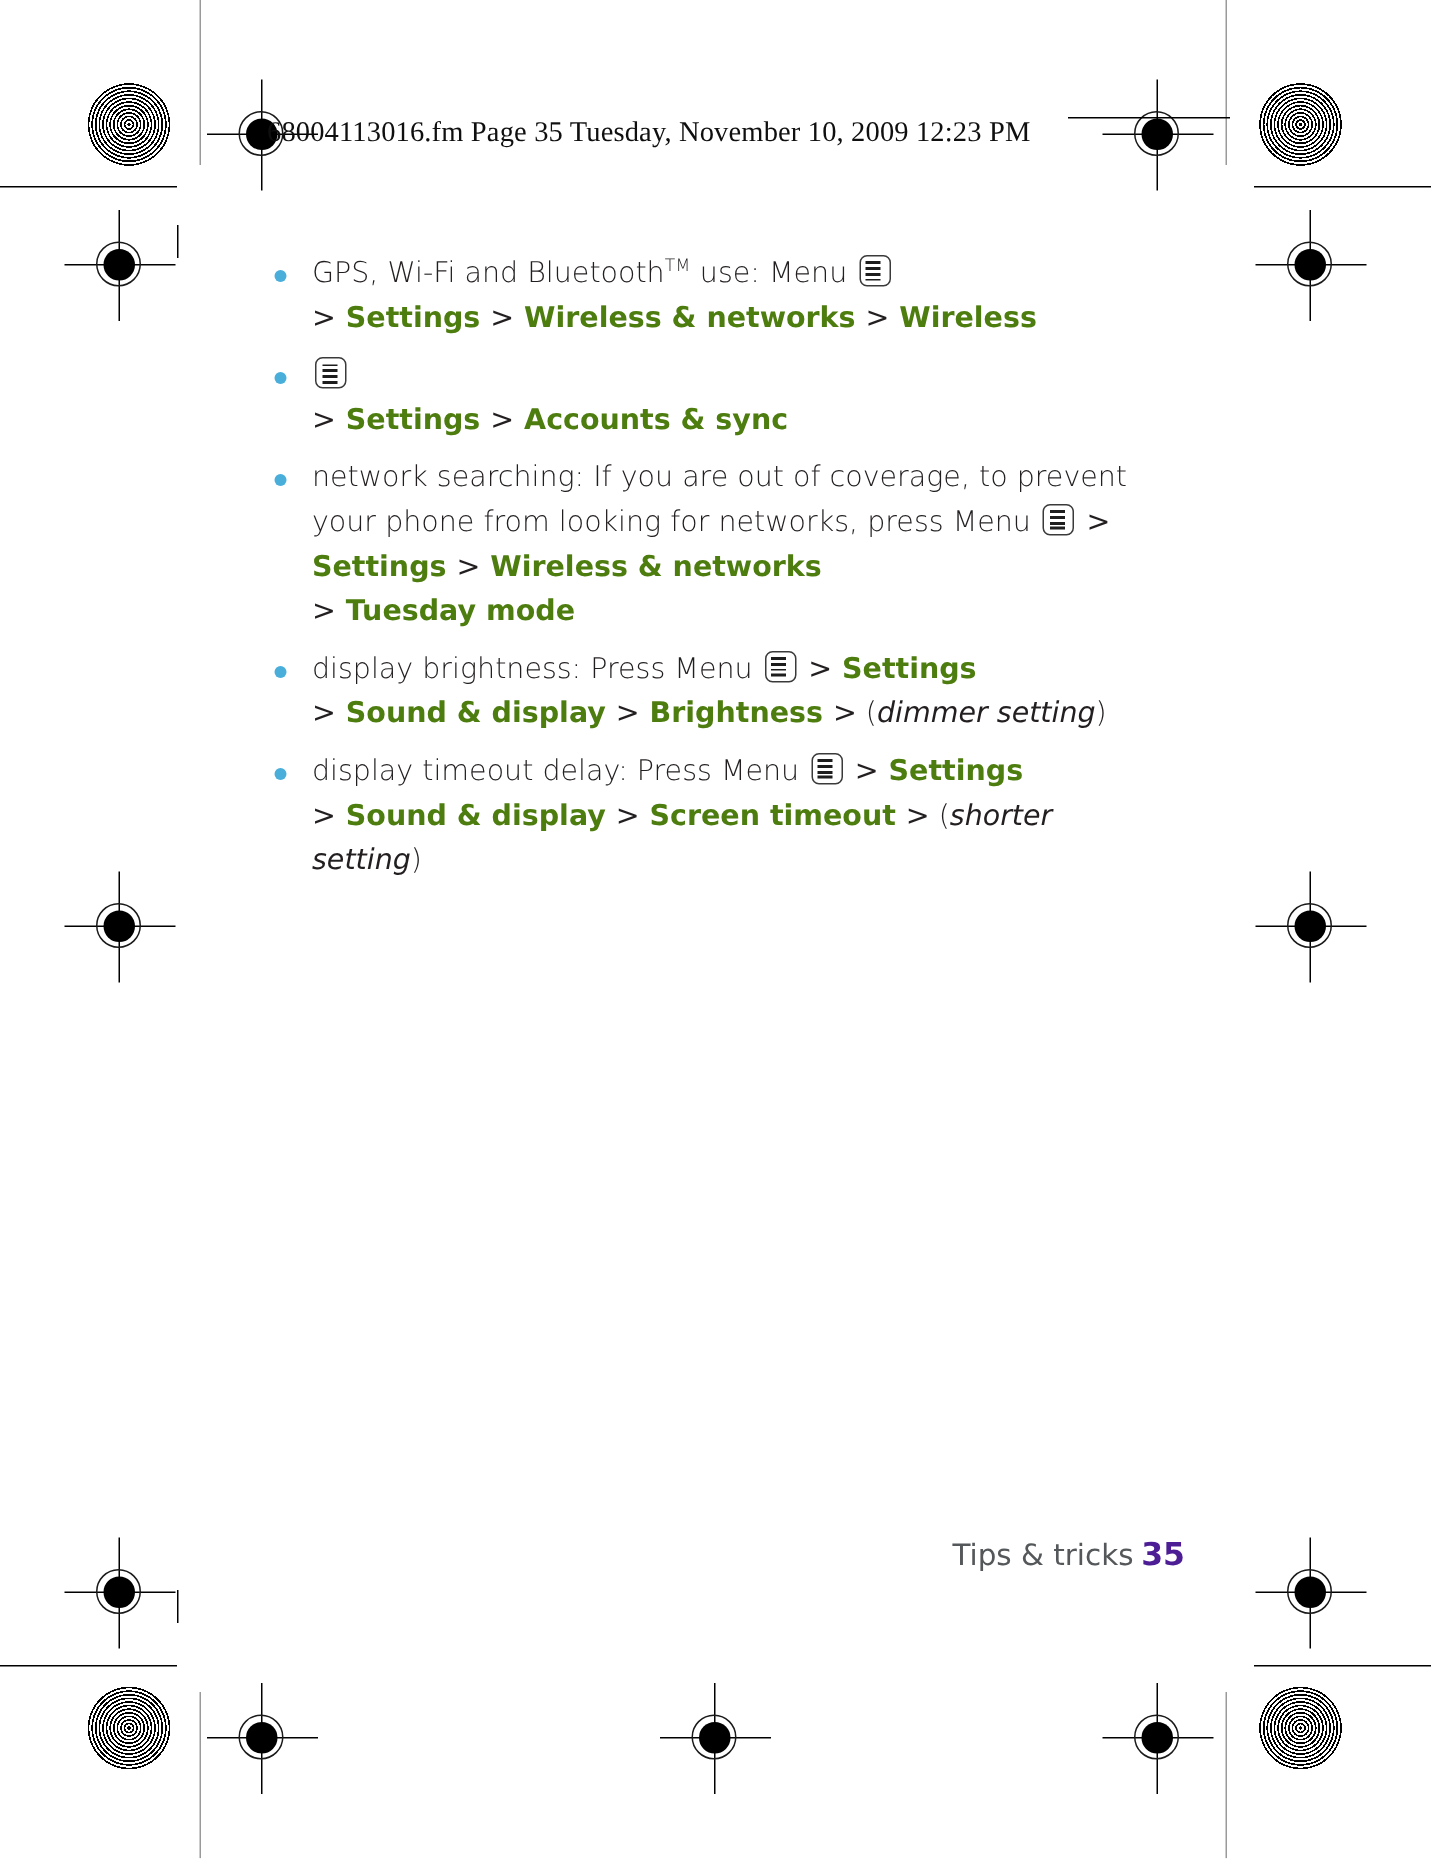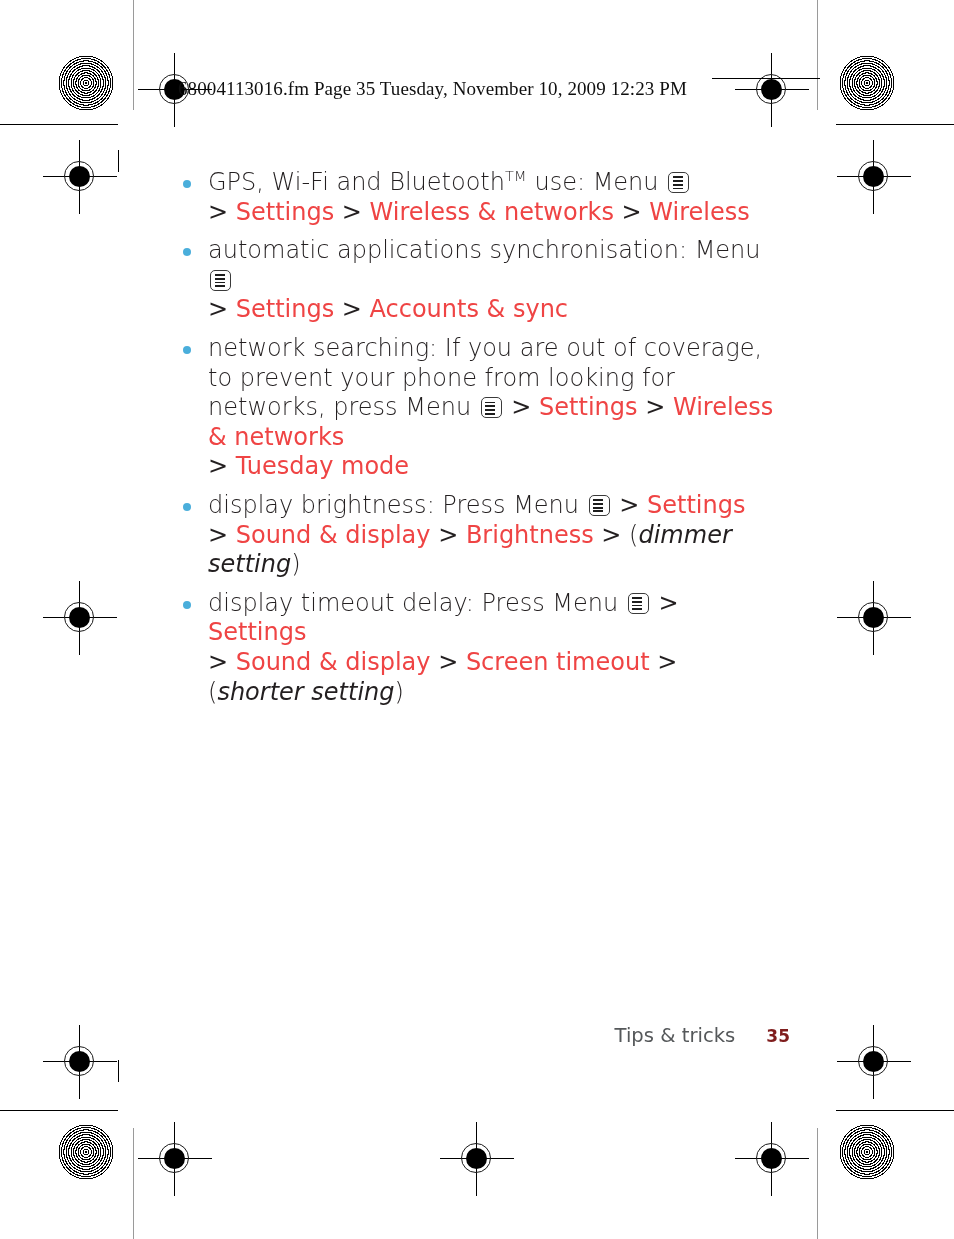--- a/index.html
+++ b/index.html
@@ -122,37 +122,37 @@
 
   ul.bullets {
     list-style: none;
     margin: 0;
     padding: 0;
   }
   ul.bullets > li {
     position: relative;
     padding-left: 33px;
     margin-bottom: 9px;
-    font-size: 24px;
+    font-size: 19px;
     line-height: 29.6px;
     color: #231f20;
     font-weight: 300;
   }
   ul.bullets > li::before {
     content: "";
     position: absolute;
     left: 8px;
     top: 12px;
     width: 8px;
     height: 8px;
     border-radius: 50%;
     background: #4aaedb;
   }
 
-  .b { font-weight: 400; color: #ef4444; }
+  .b { font-weight: 700; color: #4d7c0f; }
   .it { font-style: italic; }
   .gt { font-weight: 400; color: #231f20; }
   sup.tm {
     font-size: 0.60em;
     vertical-align: super;
     line-height: 0;
     letter-spacing: 0.3px;
   }
 
   
@@ -189,24 +189,23 @@
     width: 790px;
     text-align: right;
     white-space: nowrap;
   }
   #footer .chapter {
     font-size: 19.6px;
     color: #55585a;
     font-weight: 400;
   }
   #footer .pageno {
-    font-size: 17px;
-    color: #7f1d1d;
+    font-size: 21px;
+    color: #4c1d95;
     font-weight: 700;
-    margin-left: 26px;
   }
 </style>
 </head>
 <body>
 
 <div id="page">
 
   <div>
 
     <div class="sunburst moire" style="left:58px;  top:55px;"></div>
@@ -294,21 +293,21 @@
         <span class="dot"></span>
     </div>
   </div>
 
   <div id="header-rule"></div>
   <div id="header-slug">68004113016.fm  Page 35  Tuesday, November 10, 2009  12:23 PM</div>
 
   <div id="content">
     <ul class="bullets" id="bullet-list">
         <li><span>GPS, Wi-Fi and Bluetooth</span><sup class="tm">TM</sup><span> use: Menu </span><span class="menukey"><i></i><i></i><i></i><i></i></span><br><span class="gt">&gt;</span><span class="b"> Settings </span><span class="gt">&gt;</span><span class="b"> Wireless &amp; networks </span><span class="gt">&gt;</span><span class="b"> Wireless</span></li>
-        <li><span>automatic applications synchronisation: Menu </span><span class="menukey"><i></i><i></i><i></i><i></i></span><br><span class="gt">&gt;</span><span class="b"> Settings </span><span class="gt">&gt;</span><span class="b"> Accounts &amp; sync</span></li>
+        <li><span class="menukey"><i></i><i></i><i></i><i></i></span><br><span class="gt">&gt;</span><span class="b"> Settings </span><span class="gt">&gt;</span><span class="b"> Accounts &amp; sync</span></li>
         <li><span>network searching: If you are out of coverage, to prevent your phone from looking for networks, press Menu </span><span class="menukey"><i></i><i></i><i></i><i></i></span><span class="gt"> &gt;</span><span class="b"> Settings </span><span class="gt">&gt;</span><span class="b"> Wireless &amp; networks</span><br><span class="gt">&gt;</span><span class="b"> Tuesday mode</span></li>
         <li><span>display brightness: Press Menu </span><span class="menukey"><i></i><i></i><i></i><i></i></span><span class="gt"> &gt;</span><span class="b"> Settings</span><br><span class="gt">&gt;</span><span class="b"> Sound &amp; display </span><span class="gt">&gt;</span><span class="b"> Brightness </span><span class="gt">&gt;</span><span> (</span><span class="it">dimmer setting</span><span>)</span></li>
         <li><span>display timeout delay: Press Menu </span><span class="menukey"><i></i><i></i><i></i><i></i></span><span class="gt"> &gt;</span><span class="b"> Settings</span><br><span class="gt">&gt;</span><span class="b"> Sound &amp; display </span><span class="gt">&gt;</span><span class="b"> Screen timeout </span><span class="gt">&gt;</span><span> (</span><span class="it">shorter setting</span><span>)</span></li>
       </ul>
   </div>
 
   <div id="footer">
     <span class="chapter">Tips &amp; tricks</span>
     <span class="pageno">35</span>
   </div>

